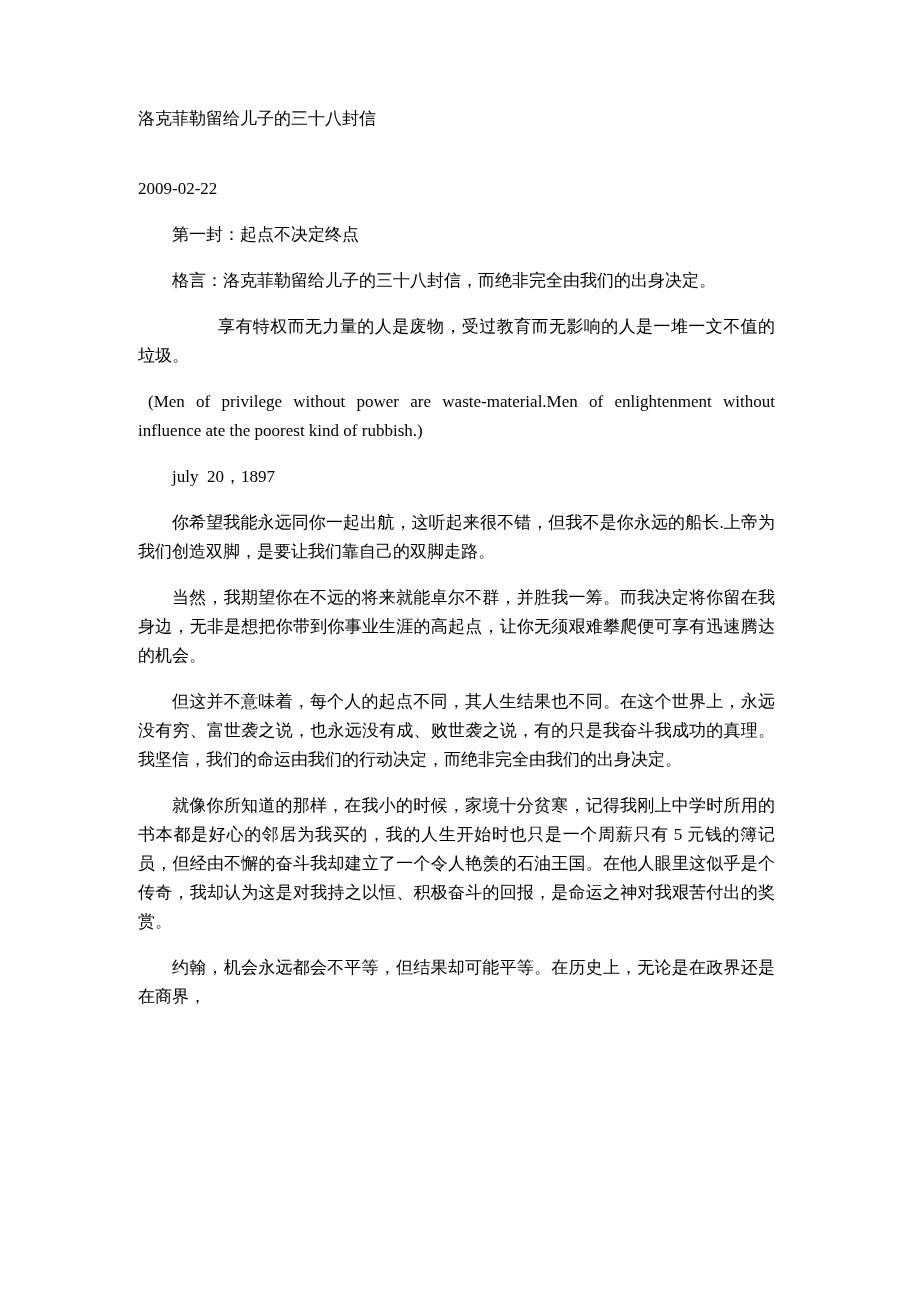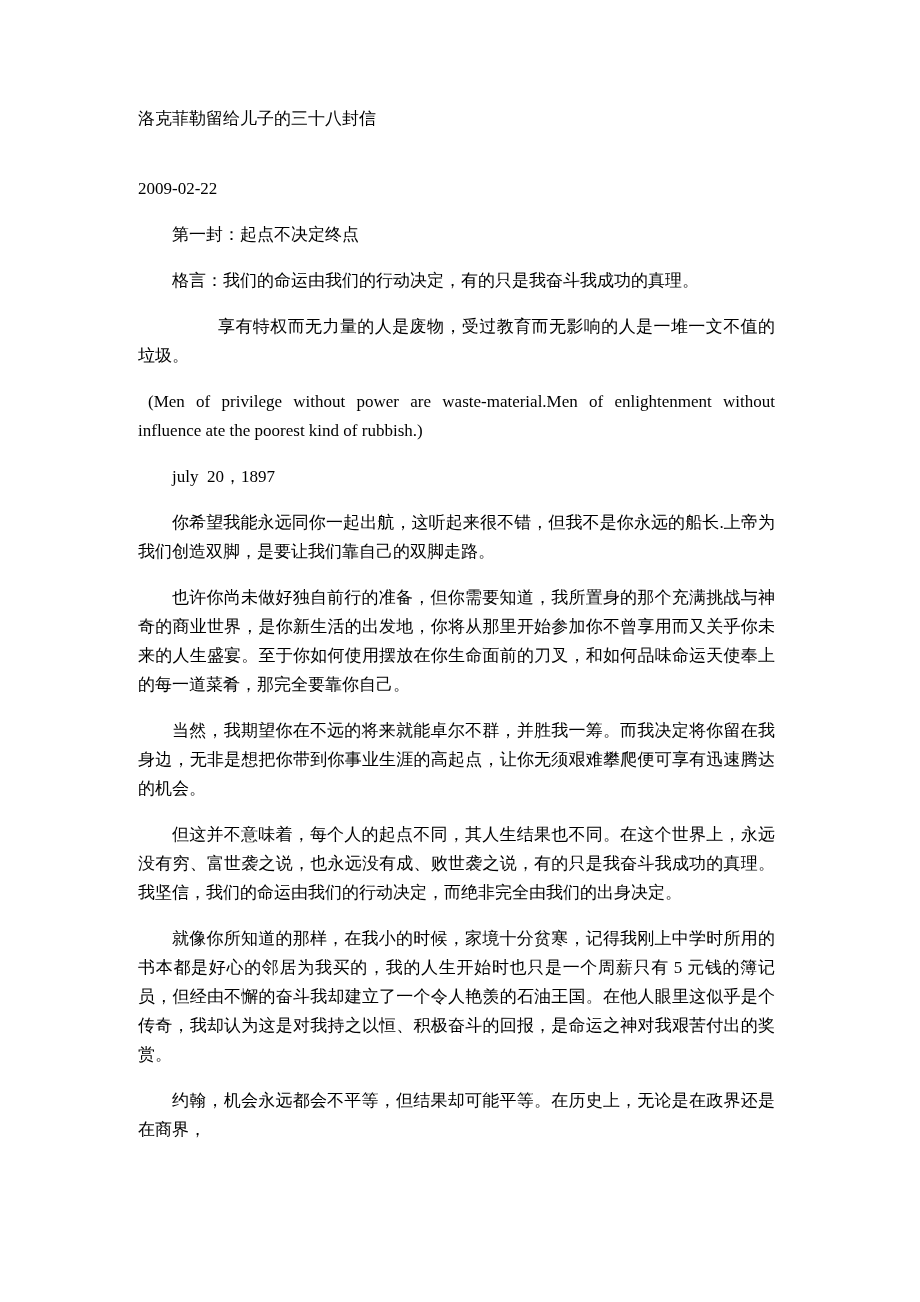--- a/index.html
+++ b/index.html
@@ -46,32 +46,31 @@
 <body>
 
 <div class="page">
 
   <p class="doc-title">洛克菲勒留给儿子的三十八封信</p>
 
   <p>2009-02-22</p>
 
   <p class="ind2">第一封：起点不决定终点</p>
 
-  <p class="ind2">格言：我们的命运由我们的行动决定，有的只是我奋斗我成功的真理。</p>
+  <p class="ind2">格言：洛克菲勒留给儿子的三十八封信，而绝非完全由我们的出身决定。</p>
 
   <p class="ind5">享有特权而无力量的人是废物，受过教育而无影响的人是一堆一文不值的垃圾。</p>
 
   <p class="inden">(Men of privilege without power are waste-material.Men of enlightenment without influence ate the poorest kind of rubbish.)</p>
 
   <p class="ind2">july  20，1897</p>
 
 
   <p class="ind2">你希望我能永远同你一起出航，这听起来很不错，但我不是你永远的船长.上帝为我们创造双脚，是要让我们靠自己的双脚走路。</p>
 
-  <p class="ind2">也许你尚未做好独自前行的准备，但你需要知道，我所置身的那个充满挑战与神奇的商业世界，是你新生活的出发地，你将从那里开始参加你不曾享用而又关乎你未来的人生盛宴。至于你如何使用摆放在你生命面前的刀叉，和如何品味命运天使奉上的每一道菜肴，那完全要靠你自己。</p>
 
   <p class="ind2">当然，我期望你在不远的将来就能卓尔不群，并胜我一筹。而我决定将你留在我身边，无非是想把你带到你事业生涯的高起点，让你无须艰难攀爬便可享有迅速腾达的机会。</p>
 
 
   <p class="ind2">但这并不意味着，每个人的起点不同，其人生结果也不同。在这个世界上，永远没有穷、富世袭之说，也永远没有成、败世袭之说，有的只是我奋斗我成功的真理。我坚信，我们的命运由我们的行动决定，而绝非完全由我们的出身决定。</p>
 
   <p class="ind2">就像你所知道的那样，在我小的时候，家境十分贫寒，记得我刚上中学时所用的书本都是好心的邻居为我买的，我的人生开始时也只是一个周薪只有 5 元钱的簿记员，但经由不懈的奋斗我却建立了一个令人艳羡的石油王国。在他人眼里这似乎是个传奇，我却认为这是对我持之以恒、积极奋斗的回报，是命运之神对我艰苦付出的奖赏。</p>
 
   <p class="ind2">约翰，机会永远都会不平等，但结果却可能平等。在历史上，无论是在政界还是在商界，</p>
 

